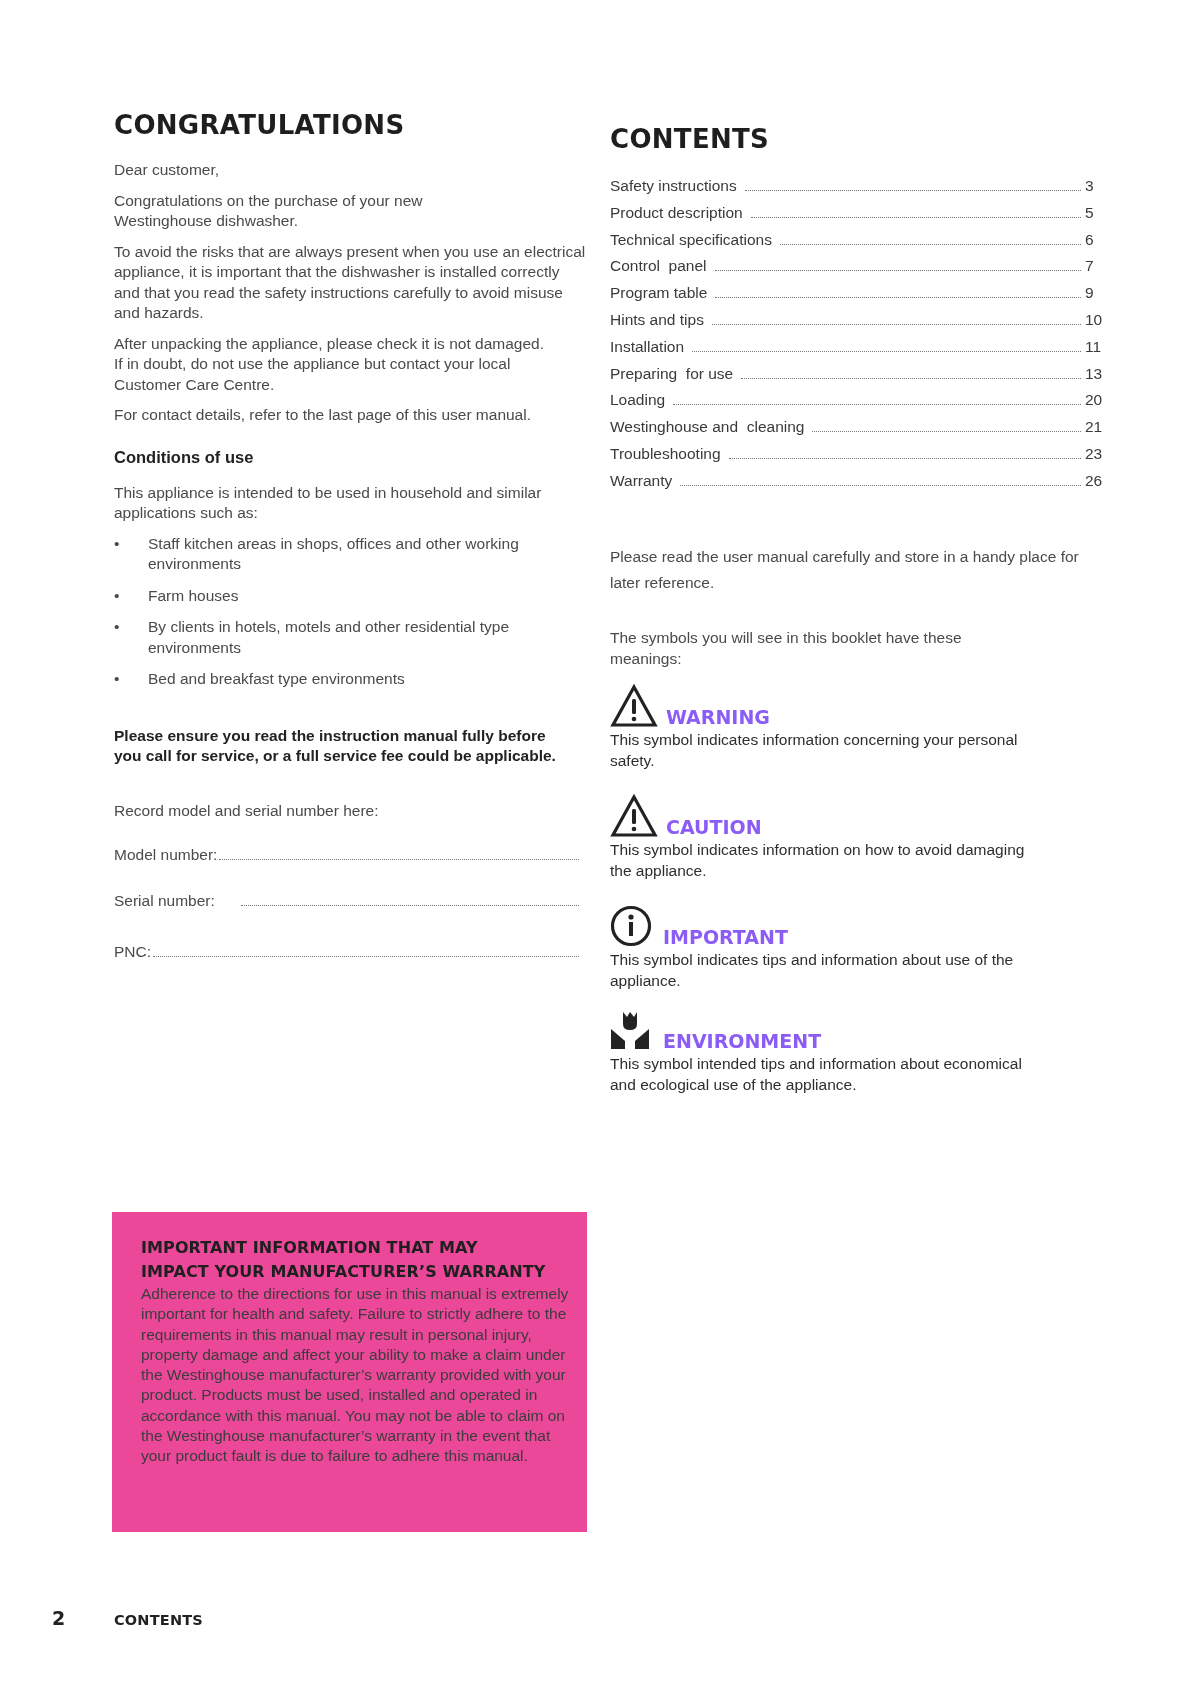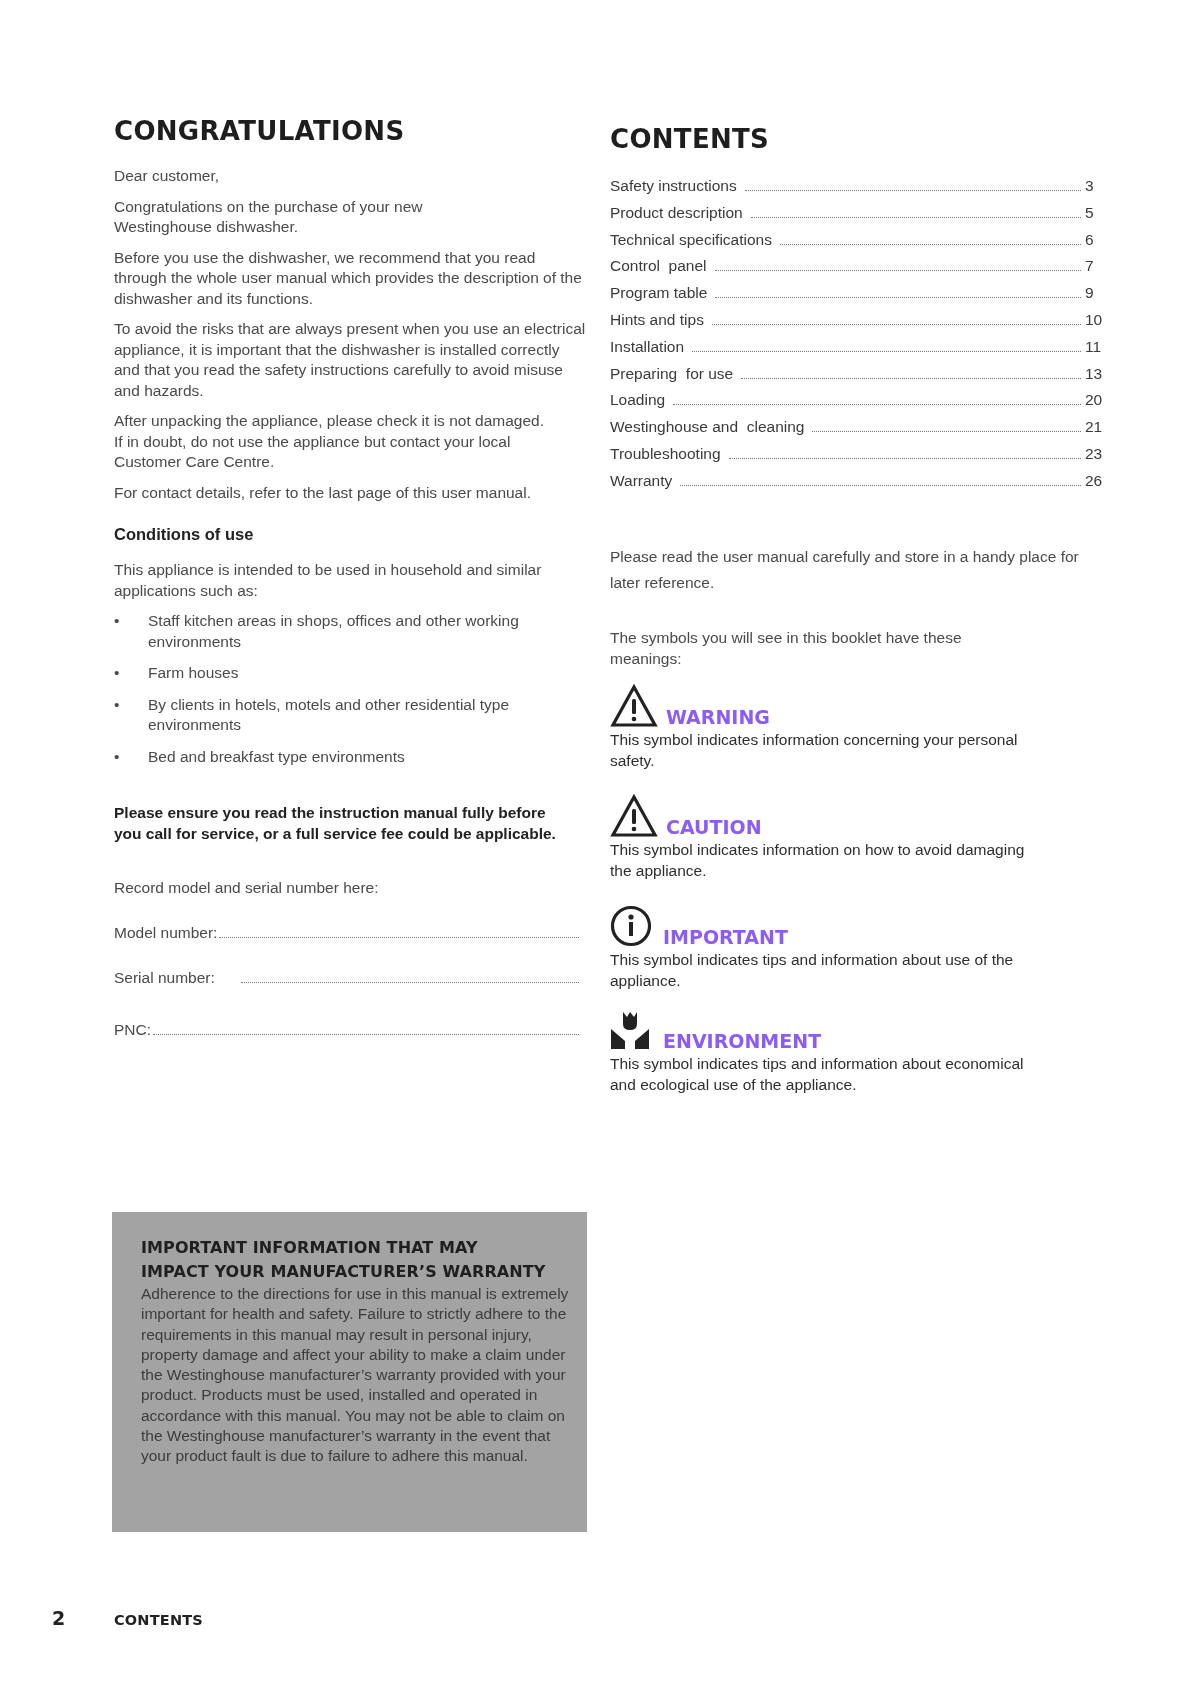--- a/index.html
+++ b/index.html
@@ -1,21 +1,21 @@
 <!DOCTYPE html>
 <html><head>
 <meta charset="utf-8">
 <style>
   html, body { margin: 0; padding: 0; background: #ffffff; }
   body {
     width: 1191px; height: 1684px; position: relative; overflow: hidden;
     font-family: "Liberation Sans", "DejaVu Sans", sans-serif;
     color: #2b2b2b;
   }
-  .col-left { position: absolute; left: 114px; top: 110px; width: 470px; }
+  .col-left { position: absolute; left: 114px; top: 104px; width: 470px; }
   .col-right { position: absolute; left: 610px; top: 118px; width: 495px; }
   h1.title {
     font-family: "DejaVu Sans", "Liberation Sans", sans-serif;
     font-weight: bold; font-size: 26px; letter-spacing: 0.3px;
     color: #1e1e1e; margin: 4px 0 0 0; line-height: 34px;
   }
   .body-text {
     font-size: 15.5px; line-height: 20.5px; color: #3a3a3a; font-weight: normal;
     margin: 0;
   }
@@ -23,21 +23,21 @@
   .p { margin: 0 0 10px 0; }
   .subhead { font-weight: bold; font-size: 16.5px; color: #222; margin: 0; }
   .bullets { list-style: none; margin: 0; padding: 0; }
   .bullets li { position: relative; padding-left: 34px; margin-bottom: 11px; }
   .bullets li .dot { position: absolute; left: 0; top: 0; }
   .bold-note { font-weight: bold; font-size: 15.5px; line-height: 20.5px; color: #222; }
   .record-line { display: flex; align-items: baseline; width: 465px; white-space: nowrap; overflow: hidden; }
   .record-line .dots { flex: 1; border-bottom: 1.5px dotted #777; margin-left: 2px; height: 14px; }
   .warranty-box {
     position: absolute; left: 112px; top: 1212px; width: 475px; height: 320px;
-    background: #a3a3a3;
+    background: #ec4899;
   }
   .warranty-inner { position: absolute; left: 29px; top: 24px; width: 430px; }
   .warranty-title { font-family: "DejaVu Sans", sans-serif; font-weight: bold; font-size: 16px; line-height: 24px; color: #1f1f1f; letter-spacing: 0.1px; }
   .warranty-body { font-size: 15.5px; line-height: 20.3px; color: #3c3c3c; }
   .toc { margin: 0; padding: 0; list-style: none; }
   .toc li { display: flex; align-items: baseline; height: 26.8px; font-size: 15.5px; color: #3a3a3a; }
   .toc li .label { white-space: pre; }
   .toc li .leader { flex: 1; border-bottom: 1.5px dotted #777; margin: 0 4px 4px 8px; }
   .toc li .page { min-width: 20px; text-align: left; }
   .symbol-block { position: absolute; left: 0; width: 495px; }
@@ -50,21 +50,20 @@
 </style>
 </head>
 <body>
 
 <div class="col-left">
   <h1 class="title">CONGRATULATIONS</h1>
 
   <div style="margin-top:18px;">
     <p class="body-text p light">Dear customer,</p>
     <p class="body-text p light" style="width:380px">Congratulations on the purchase of your new Westinghouse dishwasher.</p>
-    <p class="body-text p light" style="width:470px">Before you use the dishwasher, we recommend that you read through the whole user manual which provides the description of the dishwasher and its functions.</p>
     <p class="body-text p light" style="width:475px">To avoid the risks that are always present when you use an electrical appliance, it is important that the dishwasher is installed correctly and that you read the safety instructions carefully to avoid misuse and hazards.</p>
     <p class="body-text p light" style="width:440px">After unpacking the appliance, please check it is not damaged. If in doubt, do not use the appliance but contact your local Customer Care Centre.</p>
     <p class="body-text p light" style="width:440px">For contact details, refer to the last page of this user manual.</p>
   </div>
 
   <div style="margin-top:22px;">
     <p class="subhead">Conditions of use</p>
     <p class="body-text light" style="margin-top:16px; width:430px;">This appliance is intended to be used in household and similar applications such as:</p>
     <ul class="bullets body-text light" style="margin-top:10px;">
       <li style="width:400px"><span class="dot">•</span><span>Staff kitchen areas in shops, offices and other working environments</span></li>
@@ -217,18 +216,18 @@
     <div class="sym-head">
       <span class="icon">
         <svg width="48" height="44" viewBox="0 0 48 44">
             <path d="M13 4 L17 9 L20 4 L24 9 L27 4 L27 16 Q27 22 20 22 Q13 22 13 16 Z" fill="#222"></path>
             <path d="M1 21 L15 33 L15 41 L1 41 Z" fill="#222"></path>
             <path d="M39 21 L25 33 L25 41 L39 41 Z" fill="#222"></path>
           </svg>
       </span>
       <span class="label" style="margin-left:5px">ENVIRONMENT</span>
     </div>
-    <div class="sym-desc" style="width:430px">This symbol indicates tips and information about economical and ecological use of the appliance.</div>
+    <div class="sym-desc" style="width:430px">This symbol intended tips and information about economical and ecological use of the appliance.</div>
   </div>
 </div>
 
 <div class="footer-page">2</div>
 <div class="footer-label">CONTENTS</div>
 
 </body></html>

